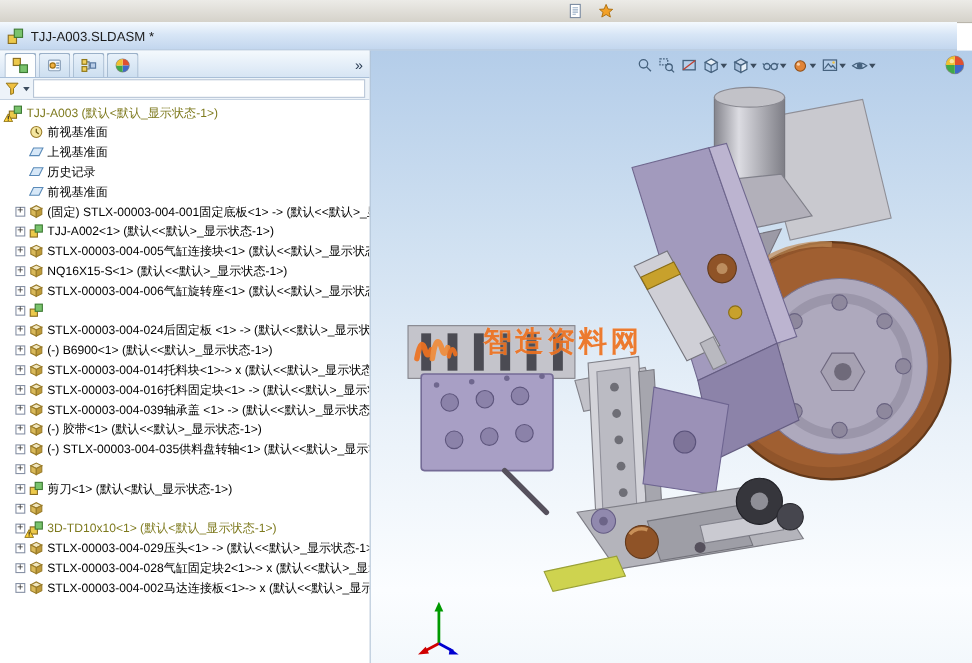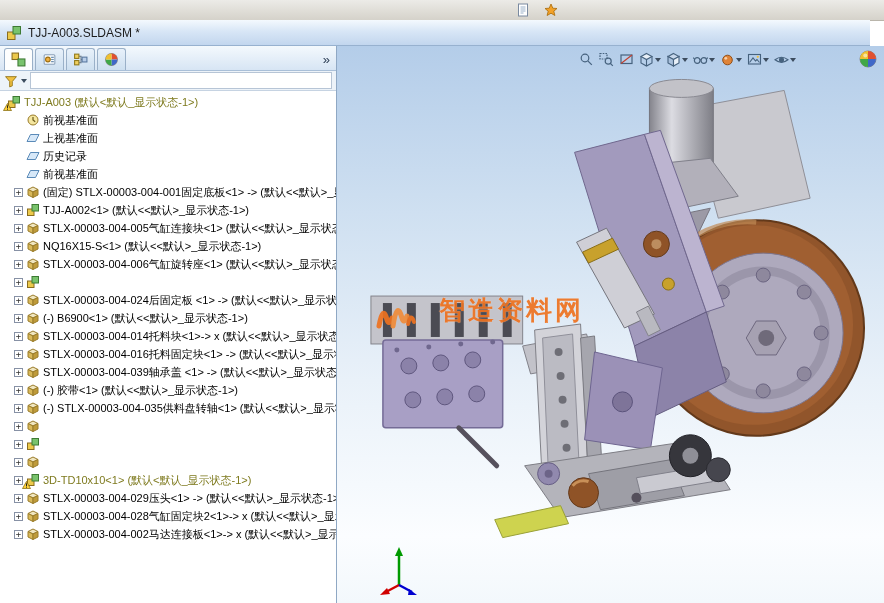--- a/index.html
+++ b/index.html
@@ -339,20 +339,21 @@
             </span>
           </div>
           <div class="tree-row">
             <span class="expand">+</span>
             <span class="ticon">
               <svg class="main" viewBox="0 0 14 14">
                 <rect x="1.5" y="6" width="6.5" height="6.5" fill="#ecc94b" stroke="#8a6d1f"></rect>
                 <rect x="6" y="1.5" width="6.5" height="6.5" fill="#79c36d" stroke="#3d7a33"></rect>
               </svg>
             </span>
+            <span class="tlabel">剪刀&lt;1&gt; (默认&lt;默认_显示状态-1&gt;)</span>
           </div>
           <div class="tree-row">
             <span class="expand">+</span>
             <span class="ticon">
               <svg class="main" viewBox="0 0 14 14">
                 <polygon points="2,4.5 7,2 12,4.5 7,7" fill="#f0e6c0" stroke="#9a7c2a"></polygon>
                 <polygon points="2,4.5 7,7 7,12.5 2,10" fill="#d9b95a" stroke="#9a7c2a"></polygon>
                 <polygon points="12,4.5 7,7 7,12.5 12,10" fill="#bf9b3a" stroke="#9a7c2a"></polygon>
               </svg>
             </span>

